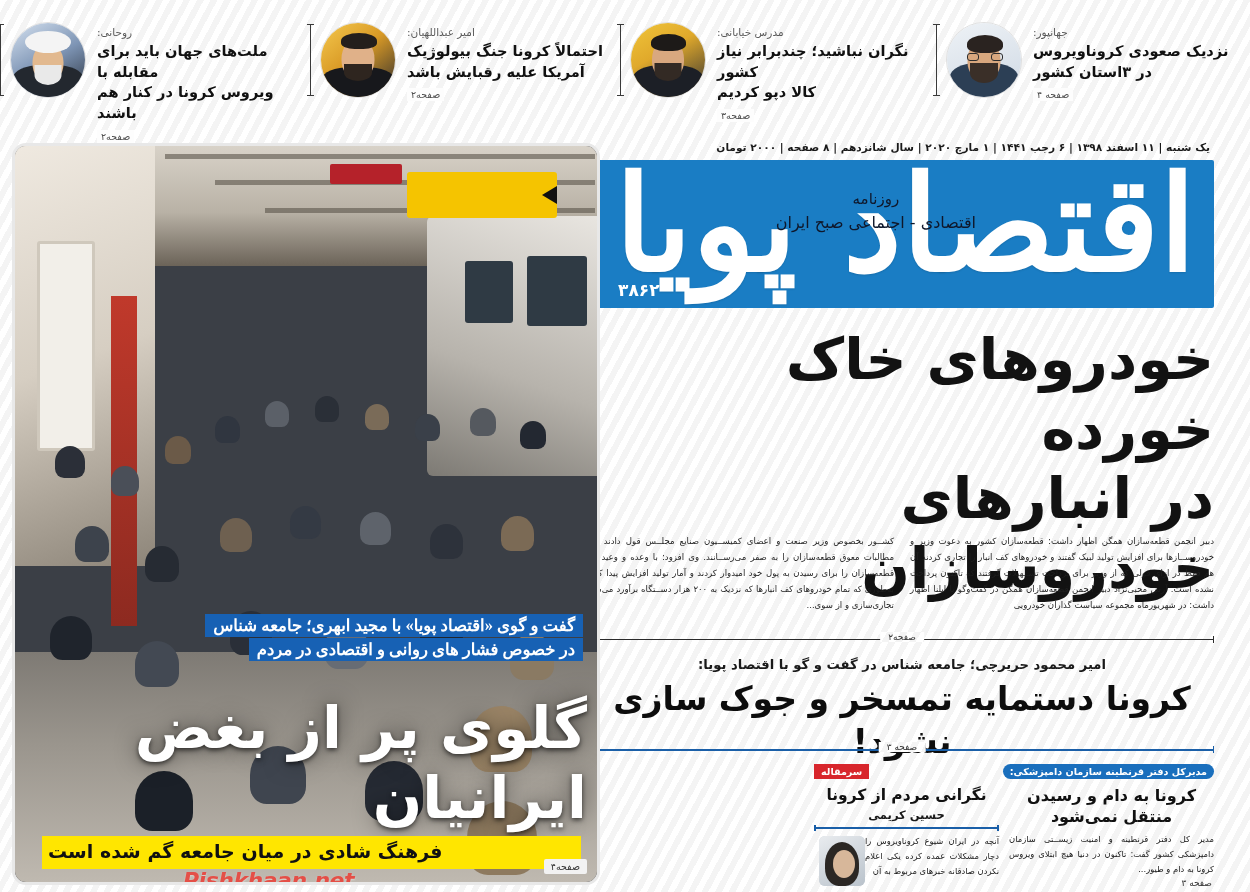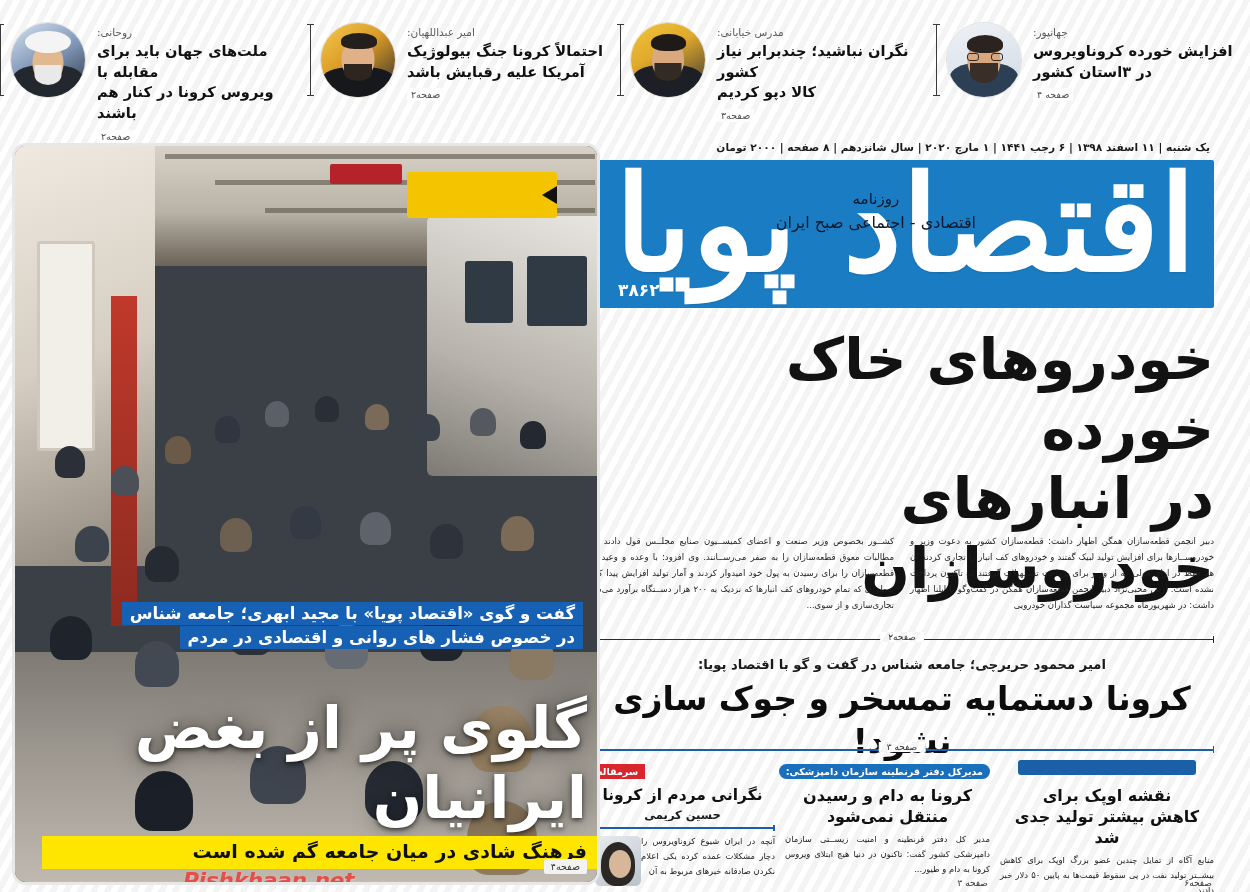--- a/index.html
+++ b/index.html
@@ -341,44 +341,44 @@
     left: 50%; transform: translateX(-50%);
     top: 78%;
     width: 185%; height: 190%;
     border-radius: 42% 42% 14% 14%;
     background: inherit; filter: brightness(.62);
     z-index: -1;
   }
 
   
   .ph-kicker {
-    position: absolute; left: 0; right: 8px; top: 456px;
+    position: absolute; left: 0; right: 8px; top: 468px;
     text-align: right; z-index: 6;
-    direction: rtl; padding-right: 6px;
+    direction: rtl; padding-right: 6px; font-family: Liberation Serif, serif;
   }
   .ph-kicker span {
     background: #1761b4; color: #ffffff;
     font-size: 16.5px; font-weight: bold;
     padding: 2px 8px; line-height: 1.48;
     box-decoration-break: clone;
     -webkit-box-decoration-break: clone;
     letter-spacing: -0.5px;
   }
   .ph-head {
     position: absolute; right: 10px; top: 548px;
     z-index: 6; text-align: right;
     color: #ffffff; font-weight: bold;
     font-size: 58px; line-height: 1.2;
     letter-spacing: -2px;
     text-shadow: 0 2px 5px rgba(0,0,0,.65), 0 0 22px rgba(0,0,0,.5);
     white-space: pre-line;
   }
   .ph-yellow {
-    position: absolute; left: 0; right: 0; top: 690px;
-    z-index: 6; text-align: right; direction: rtl; margin-left: 27px;
+    position: absolute; left: 0; right: 16px; top: 690px;
+    z-index: 6; text-align: left; direction: rtl; margin-left: 27px;
   }
   .ph-yellow span {
     background: #ffe600; color: #111111;
     font-size: 19px; font-weight: bold;
     padding: 3px 10px 4px 6px; letter-spacing: -0.6px;
     display: inline-block; width: 100%;
     line-height: 1.35;
   }
   .watermark {
     position: absolute; left: 168px; top: 722px; z-index: 7;
@@ -397,21 +397,21 @@
 </head>
 <body>
 
 <div class="page">
 
   <div class="topbanner">
 
     <div class="tb-cell c4">
       <div class="tb-text">
         <div class="tb-source">جهانپور:</div>
-        <div class="tb-title">افزایش خورده کروناویروس
+        <div class="tb-title">نزدیک صعودی کروناویروس
 در ۳استان کشور</div>
         <div class="tb-page">صفحه ۴</div>
       </div>
       <div class="tb-avatar">
         <div class="face">
           <div class="bg" style="background:linear-gradient(160deg,#eef2f6,#cfd9e4)"></div>
           <div class="body" style="width:68px;height:34px;background:#2c3f55"></div>
           <div class="head" style="top:17px;width:33px;height:40px;background:#d8a77e"></div>
           <div class="hair" style="left:20px;top:12px;width:36px;height:18px;background:#2a2320"></div>
           <div class="beard" style="top:40px;width:28px;height:20px;background:#3a2f28"></div>
@@ -506,29 +506,20 @@
 
   <div class="second-kicker">امیر محمود حریرچی؛ جامعه شناس در گفت و گو با اقتصاد پویا:</div>
   <div class="second-head">کرونا دستمایه تمسخر و جوک سازی نشود!</div>
 
   <div class="rule" id="rule2">
     <span class="pg">صفحه ۳</span>
   </div>
 
   <div class="boxes">
 
-    <div class="box last">
-      <div class="badge-row center">
-        <span class="badge blueplain"></span>
-      </div>
-      <div class="box-title">نقشه اوپک برای
-کاهش بیشتر تولید جدی شد</div>
-      <div class="box-body">منابع آگاه از تمایل چندین عضو بزرگ اوپک برای کاهش بیشــتر تولید نفت در پی سقوط قیمت‌ها به پایین ۵۰ دلار خبر دادند...</div>
-      <div class="box-page">صفحه۶</div>
-    </div>
 
     <div class="box mid">
       <div class="badge-row center">
         <span class="badge blue">مدیرکل دفتر قرنطینه سازمان دامپزشکی:</span>
       </div>
       <div class="box-title">کرونا به دام و رسیدن
 منتقل نمی‌شود</div>
       <div class="box-body">مدیر کل دفتر قرنطینه و امنیت زیســتی سازمان دامپزشکی کشور گفت: تاکنون در دنیا هیچ ابتلای ویروس کرونا به دام و طیور...</div>
       <div class="box-page">صفحه ۳</div>
     </div>

